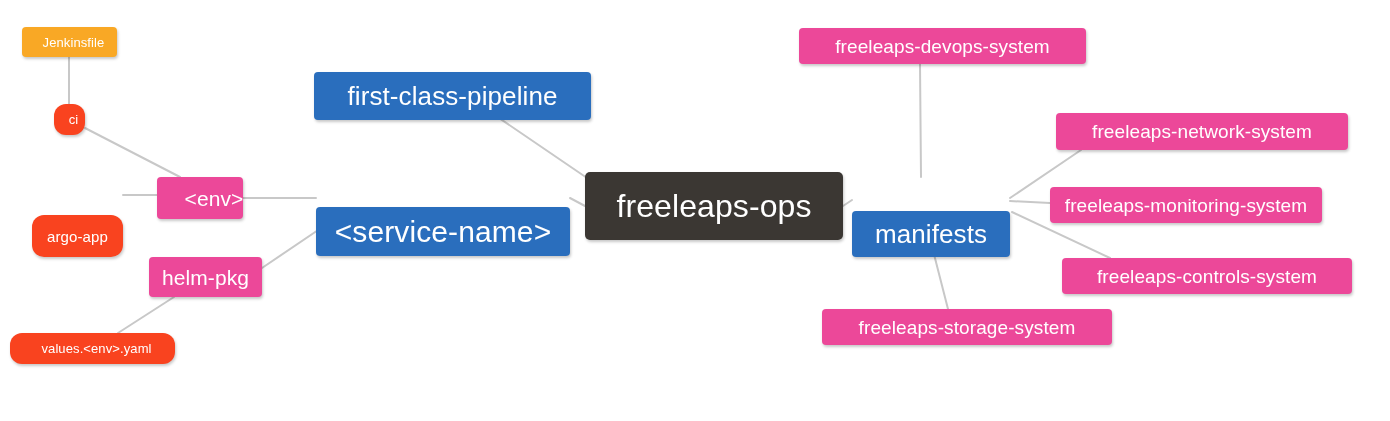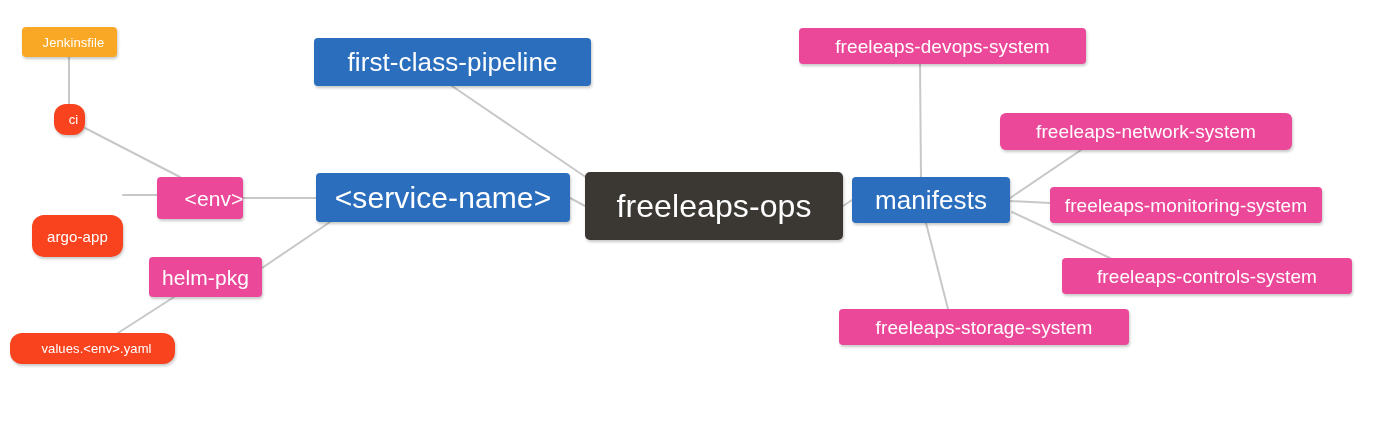--- a/index.html
+++ b/index.html
@@ -38,21 +38,21 @@
     border-radius: 4px;
     box-shadow: 1px 2px 3px rgba(0,0,0,0.22);
     line-height: 1;
     letter-spacing: 0.1px;
   }
   .node.root {
     background: #3b3733;
     font-size: 32px;
     border-radius: 5px;
   }
-  .node.blue   { background: #2a6ebd; }
+  .node.blue   { background: #2a6ebd; margin-top: 34px; }
   .node.green  { background: #ec4899; }
   .node.orange { background: #f9a825; }
   .node.red    { background: #f9431f; border-radius: 12px; }
 
   .size-xl { font-size: 30px; }
   .size-lg { font-size: 26px; }
   .size-md { font-size: 21px; }
   .size-sm { font-size: 19px; }
   .size-xs { font-size: 15px; }
   .size-xxs { font-size: 13px; padding-left: 8px; }
@@ -104,26 +104,26 @@
       </div>
       <div class="node red size-xs" style="left: 32px; top: 179px; width: 91px; height: 42px; margin-top: 36px;">
         <span>argo-app</span>
       </div>
       <div class="node red size-xxs" style="left: 10px; top: 333px; width: 165px; height: 31px;">
         <span>values.&lt;env&gt;.yaml</span>
       </div>
       <div class="node green size-sm" style="left: 799px; top: 28px; width: 287px; height: 36px;">
         <span>freeleaps-devops-system</span>
       </div>
-      <div class="node green size-sm" style="left: 1000px; top: 113px; width: 292px; height: 37px; border-radius: 6px;">
+      <div class="node green size-sm" style="left: 1056px; top: 113px; width: 292px; height: 37px;">
         <span>freeleaps-network-system</span>
       </div>
       <div class="node green size-sm" style="left: 1050px; top: 187px; width: 272px; height: 36px;">
         <span>freeleaps-monitoring-system</span>
       </div>
       <div class="node green size-sm" style="left: 1062px; top: 258px; width: 290px; height: 36px;">
         <span>freeleaps-controls-system</span>
       </div>
-      <div class="node green size-sm" style="left: 839px; top: 309px; width: 290px; height: 36px;">
+      <div class="node green size-sm" style="left: 822px; top: 309px; width: 290px; height: 36px;">
         <span>freeleaps-storage-system</span>
       </div>
     </div>
 </div>
 
 </body></html>

